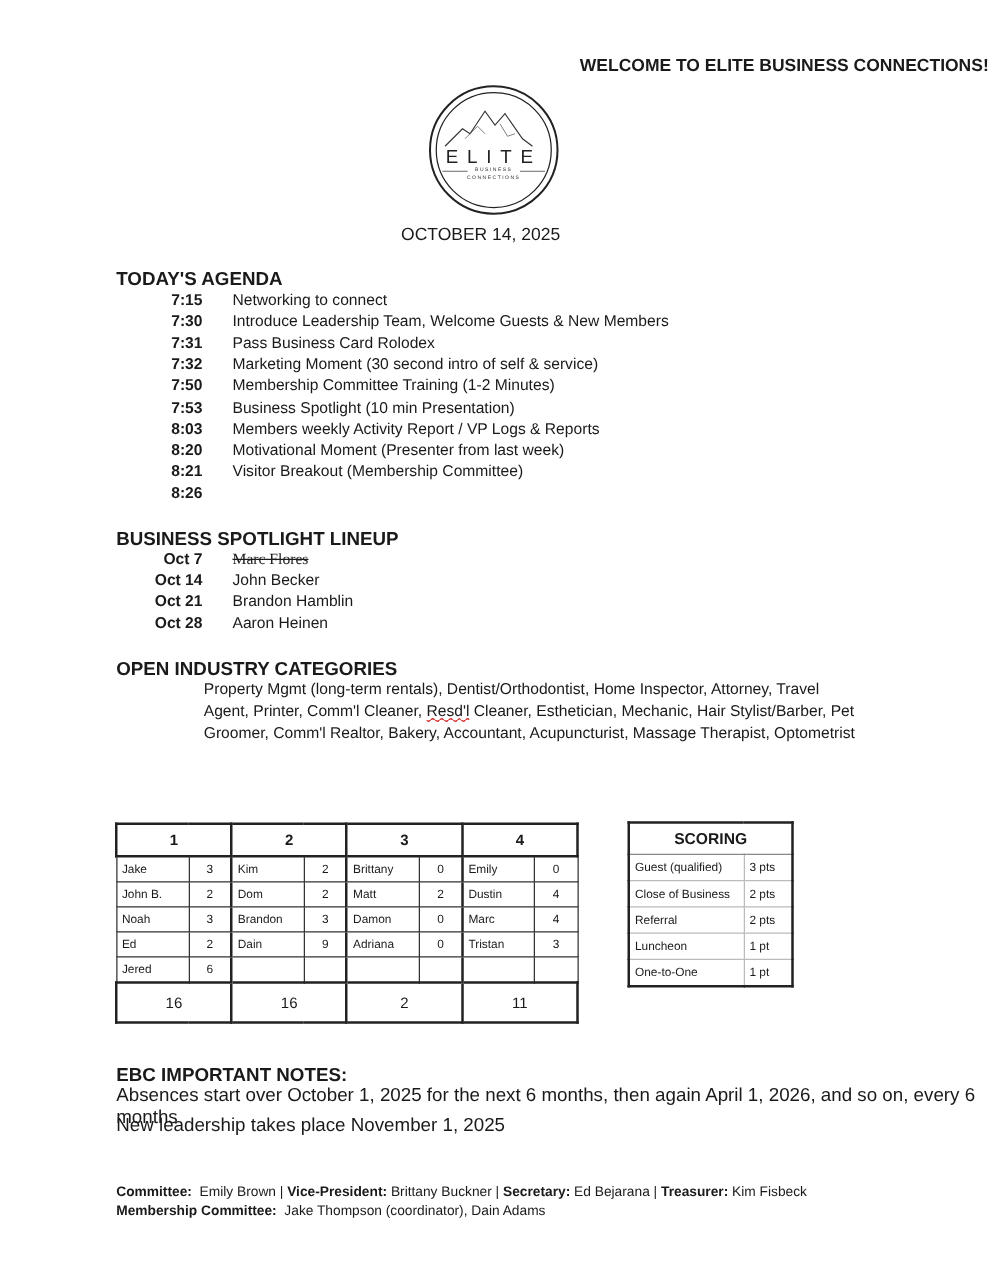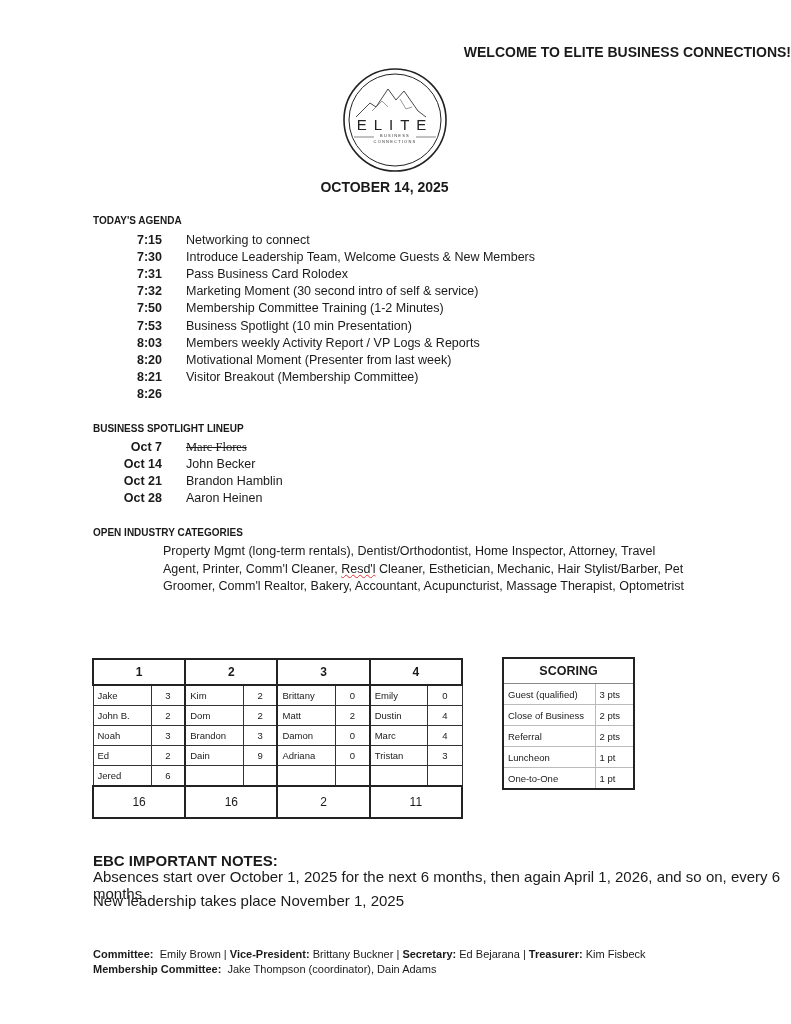--- a/index.html
+++ b/index.html
@@ -1,22 +1,22 @@
 <!DOCTYPE html>
 <html><head>
 <meta charset="utf-8">
 <style>
   html, body { margin:0; padding:0; background:#ffffff; }
   body { width:791px; height:1024px; position:relative; overflow:hidden;
          font-family:"Liberation Sans", sans-serif; color:#1a1a1a; }
   .abs { position:absolute; }
   .title { left:0; width:791px; top:44px; text-align:right; font-weight:bold; font-size:14px; }
   .logo { left:342px; top:67px; width:106px; height:106px; }
-  .date { left:0; width:769px; top:179px; text-align:center; font-weight:bold; font-size:14px; }
-  .h { font-weight:bold; font-size:10px; left:93px; }
+  .date { left:0; width:769px; top:179px; text-align:center; font-weight:normal; font-size:14px; }
+  .h { font-weight:bold; font-size:15px; left:93px; }
   .row { font-size:12.5px; height:17px; line-height:17px; white-space:nowrap; }
   .row .t { position:absolute; font-weight:bold; text-align:right; }
   .row .d { position:absolute; left:186px; }
   .strike { text-decoration:line-through;font-family:Liberation Serif, serif; }
   .cats { left:163px; top:543px; width:530px; font-size:12.5px; line-height:17.5px; }
   .squig { text-decoration:underline wavy #d33; text-decoration-thickness:1px; }
   table { border-collapse:collapse; }
   .teams { left:92px; top:658px; width:371px; font-size:9.5px; }
   .teams td { border:1px solid #333; height:19px; padding:0 4px; }
   .teams th { border:2px solid #222; height:22px; font-size:12px; font-weight:bold; }

